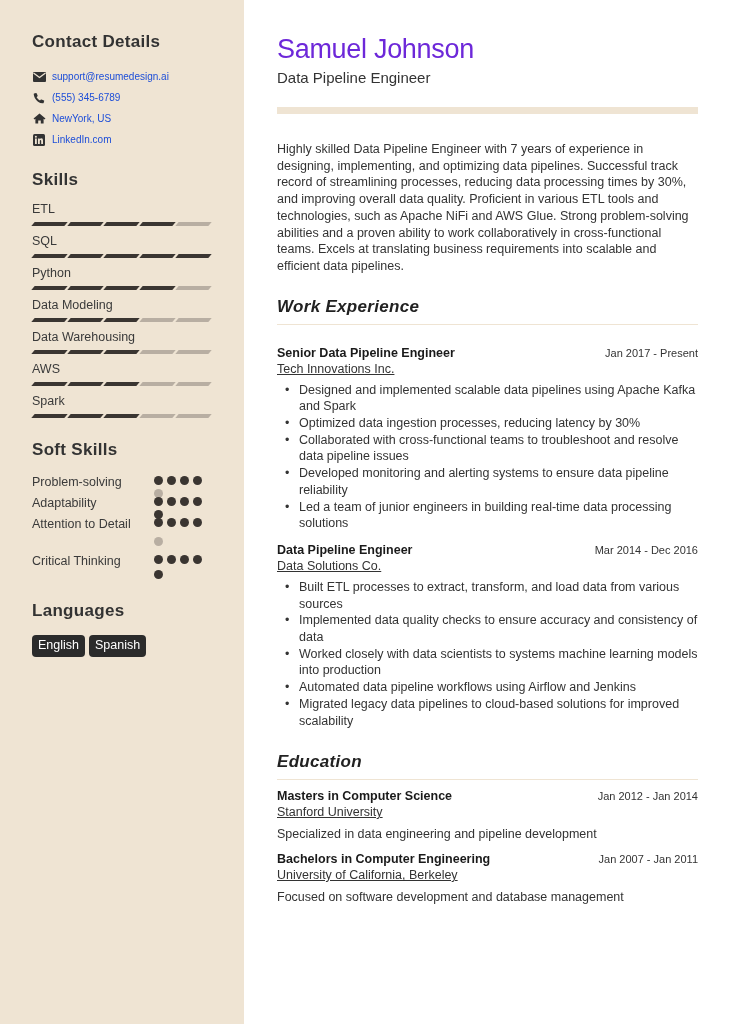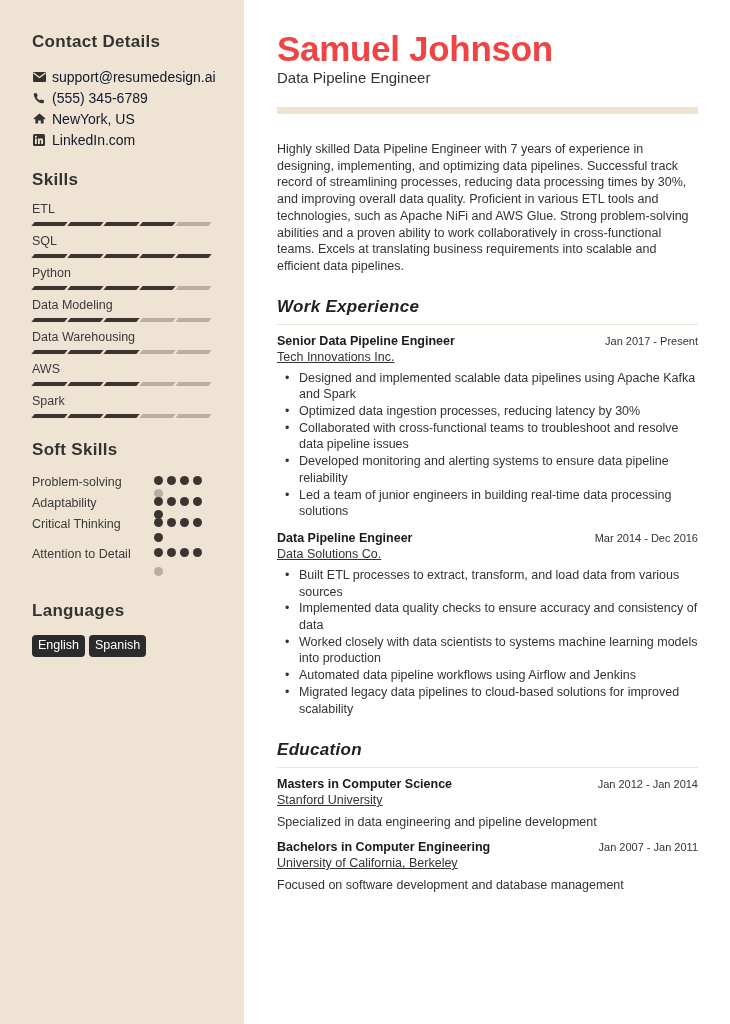--- a/index.html
+++ b/index.html
@@ -9,21 +9,21 @@
     .sidebar {
       position: absolute; left: 0; top: 0; width: 244px; height: 1024px;
       background: #efe4d3; padding: 32px 0 0 32px;
     }
     .side-heading {
       font-size: 17px; font-weight: bold; color: #333; letter-spacing: 0.3px;
       margin-bottom: 14px;
     }
     .contact-list { list-style: none; }
     .contact-item {
-      display: flex; align-items: center; height: 21px; font-size: 14px; color: #0f172a;
+      display: flex; align-items: center; height: 21px; font-size: 10px; color: #1d4ed8;
     }
     .contact-item .icon { width: 14px; height: 14px; margin-right: 6px; display: inline-flex; align-items: center; justify-content: center; }
     .contact-item svg { display: block; }
 
     .skills-section { margin-top: 20px; }
     .skill { margin-bottom: 0; }
     .skill-name { font-size: 12.5px; color: #3a3a3a; height: 18px; line-height: 18px; margin-top: 2px; }
     .skill-bar { display: flex; gap: 3px; height: 12px; align-items: center; margin-left: 1px; }
     .skill-seg {
       width: 33px; height: 4px; background: #3a3531;
@@ -43,29 +43,29 @@
     .soft-row.r4 { height: 30px; }
 
     .lang-section { margin-top: 20px; }
     .langs { display: flex; gap: 4px; }
     .lang-chip {
       background: #2b2b2b; color: #fff; font-size: 12.5px; padding: 3px 6px 4px;
       border-radius: 4px; line-height: 15px;
     }
 
     .main { position: absolute; left: 277px; top: 30px; width: 421px; }
-    .name { font-size: 35px; font-weight: bold; color: #ef4444; letter-spacing: -0.3px; line-height: 38px; }
+    .name { font-size: 27px; font-weight: normal; color: #6d28d9; letter-spacing: -0.3px; line-height: 38px; }
     .title { font-size: 15px; color: #333; margin-top: 1px; line-height: 18px; }
     .header-rule { height: 7px; background: #efe4d3; margin-top: 20px; }
     .summary { font-size: 12.5px; line-height: 16.7px; color: #333; margin-top: 27px; }
 
     .section-heading { font-size: 17px; font-weight: bold; color: #222; letter-spacing: 0.3px; margin-top: 21px; line-height: 22px; font-style: italic; }
     .section-rule { height: 1px; background: #efe4d3; margin-top: 6px; }
 
-    .job { margin-top: 8px; }
+    .job { margin-top: 20px; }
     .job-head { display: flex; justify-content: space-between; align-items: baseline; }
     .job-title { font-size: 12.5px; font-weight: bold; color: #1a1a1a; line-height: 16px; }
     .job-date { font-size: 11px; color: #333; line-height: 14px; }
     .company { font-size: 12.5px; color: #333; line-height: 17px; text-decoration: underline; }
     .bullets { list-style: none; margin-top: 4px; padding-left: 22px; }
     .bullets li { font-size: 12.5px; line-height: 16.7px; color: #333; position: relative; }
     .bullets li::before { content: "•"; position: absolute; left: -14px; top: 0; color: #333; }
     .job2 { margin-top: 10px; }
 
     .edu { margin-top: 8px; }
@@ -210,38 +210,38 @@
         <div class="soft-row r2">
           <div class="soft-label">Adaptability</div>
           <div class="dots">
             <span class="dot"></span>
             <span class="dot"></span>
             <span class="dot"></span>
             <span class="dot"></span>
             <span class="dot"></span>
           </div>
         </div>
+        <div class="soft-row r3">
+          <div class="soft-label">Attention to Detail</div>
+          <div class="dots">
+            <span class="dot"></span>
+            <span class="dot"></span>
+            <span class="dot"></span>
+            <span class="dot"></span>
+            <span class="dot off"></span>
+          </div>
+        </div>
         <div class="soft-row r4">
           <div class="soft-label">Critical Thinking</div>
           <div class="dots">
             <span class="dot"></span>
             <span class="dot"></span>
             <span class="dot"></span>
             <span class="dot"></span>
             <span class="dot"></span>
-          </div>
-        </div>
-        <div class="soft-row r3">
-          <div class="soft-label">Attention to Detail</div>
-          <div class="dots">
-            <span class="dot"></span>
-            <span class="dot"></span>
-            <span class="dot"></span>
-            <span class="dot"></span>
-            <span class="dot off"></span>
           </div>
         </div>
       </div>
   </section>
 
   <section class="lang-section">
     <h2 class="side-heading">Languages</h2>
     <div class="langs">
       <span class="lang-chip">English</span>
       <span class="lang-chip">Spanish</span>

